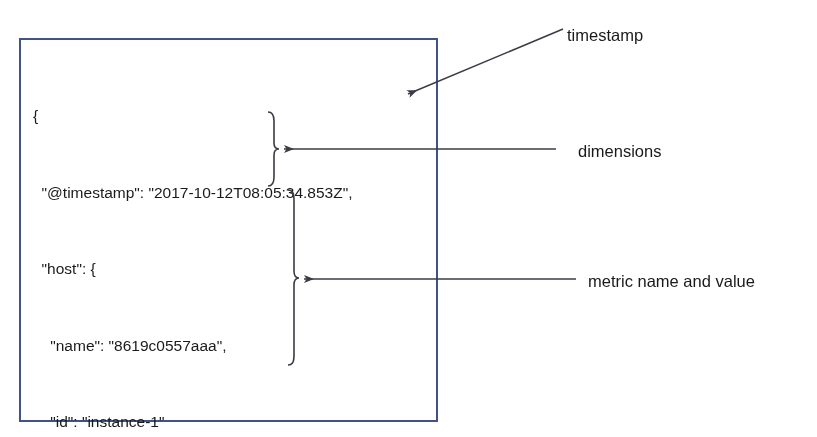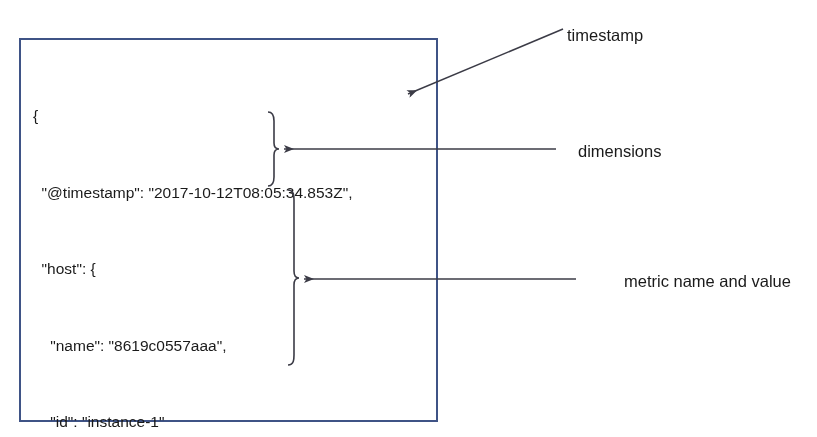--- a/index.html
+++ b/index.html
@@ -53,21 +53,21 @@
   .annotation-label {
     position: absolute;
     font-family: "Liberation Sans", sans-serif;
     font-size: 16.5px;
     line-height: 20px;
     color: #1a1a1a;
     white-space: nowrap;
   }
   #label-timestamp { left: 567px; top: 25px; }
   #label-dimensions { left: 578px; top: 141px; }
-  #label-metric { left: 588px; top: 271px; margin-left: 36px; }
+  #label-metric { left: 588px; top: 271px; }
 
   
   #overlay {
     position: absolute;
     left: 0;
     top: 0;
     width: 817px;
     height: 437px;
     pointer-events: none;
   }

